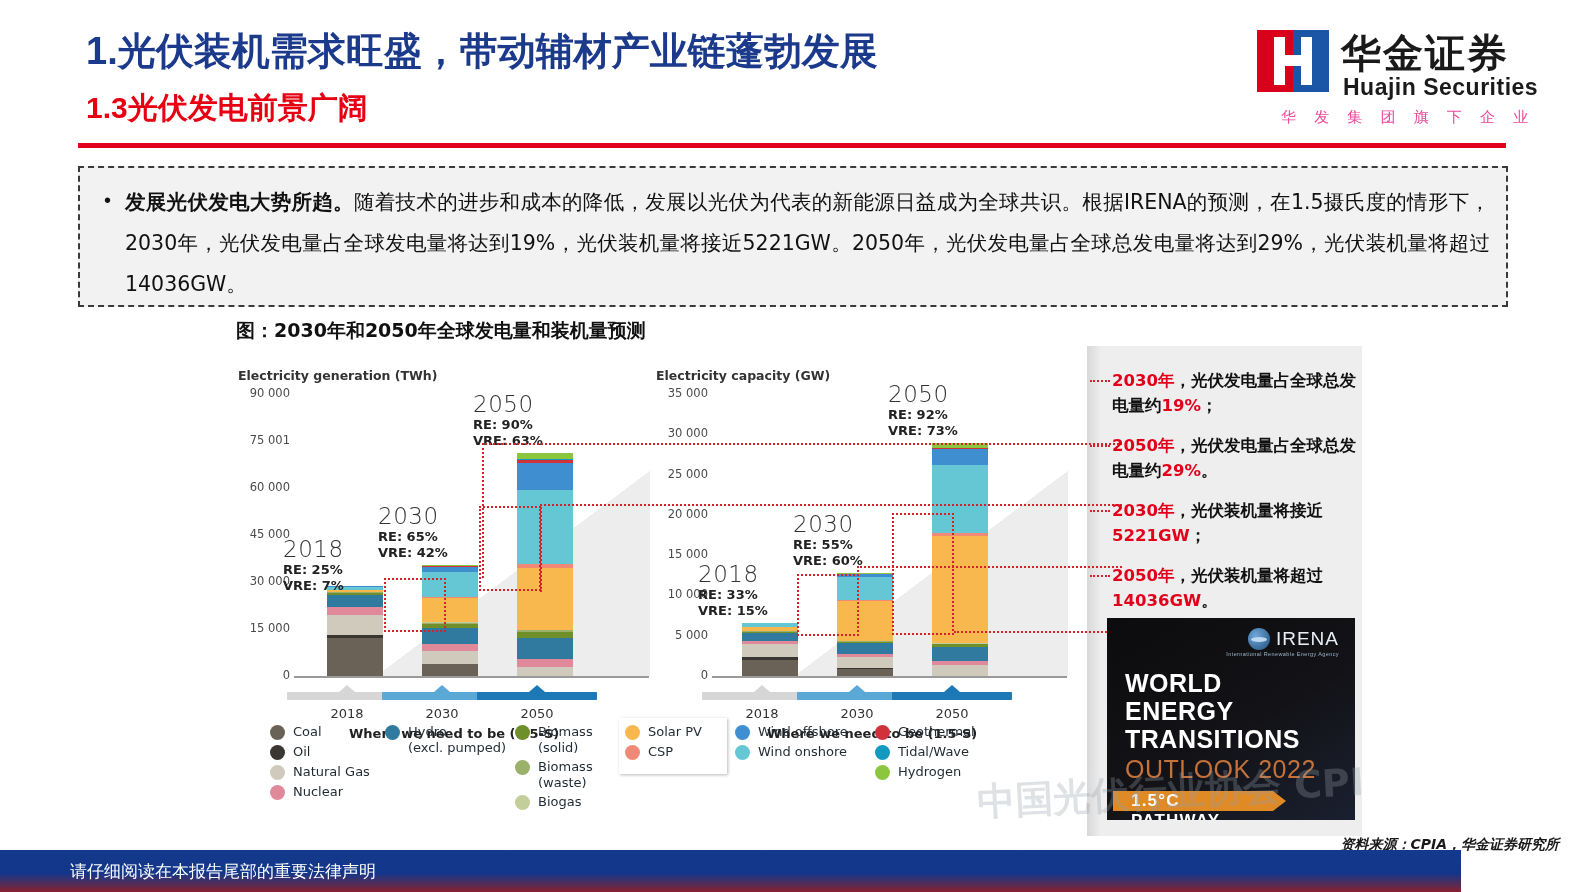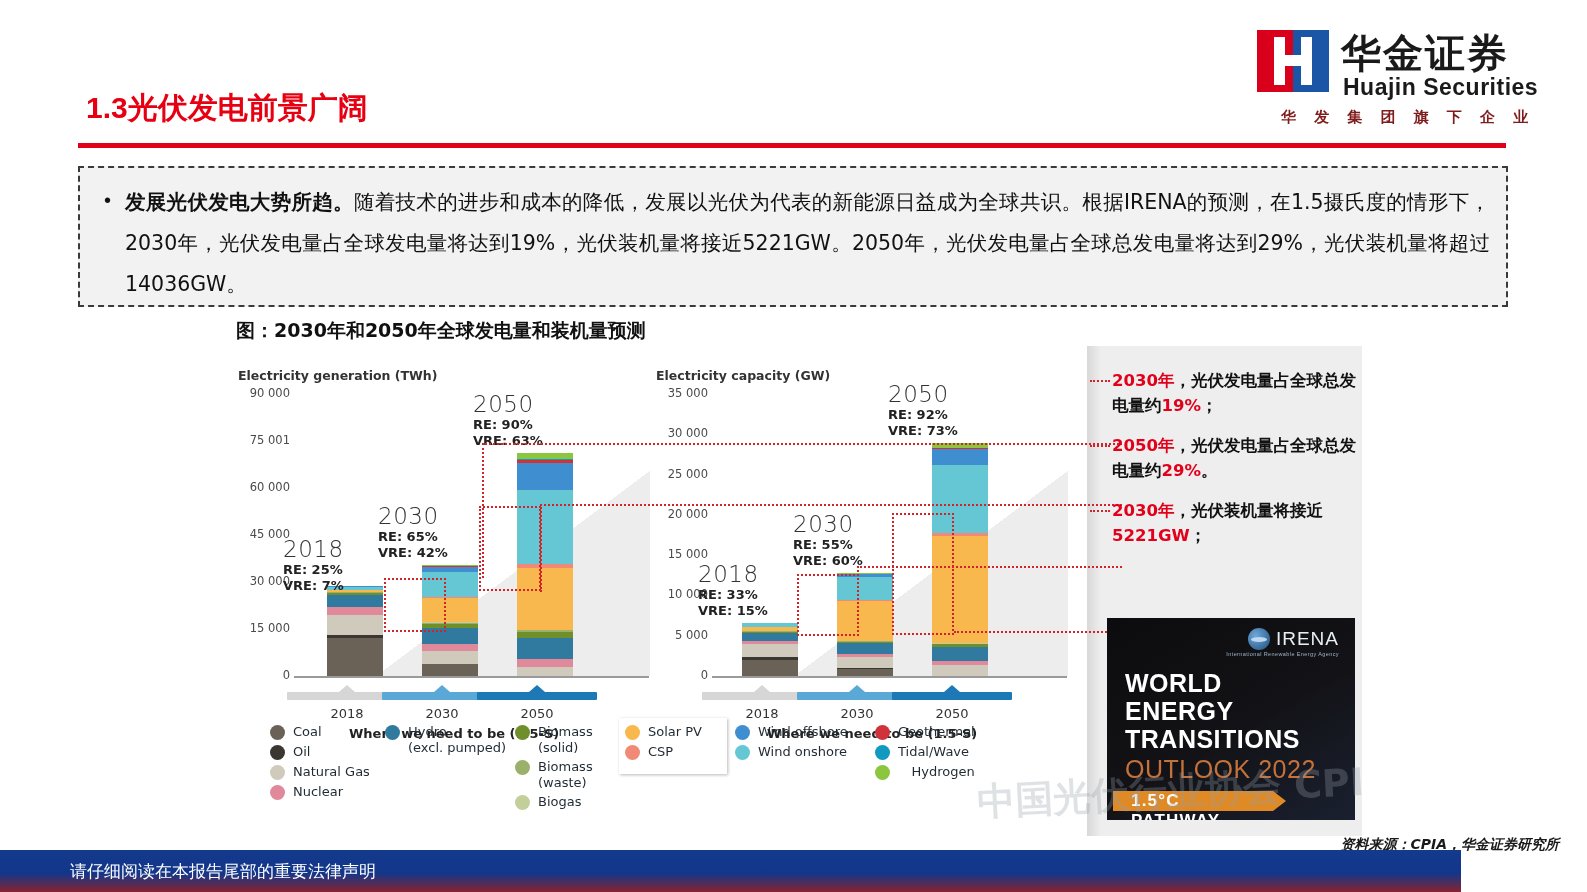--- a/index.html
+++ b/index.html
@@ -46,21 +46,21 @@
     position: absolute; left: 84px; top: -2px;
     font-size: 40px; font-weight: bold; color: #1a1a1a;
     letter-spacing: 2px; font-family: "DejaVu Sans", sans-serif;
   }
   .logo-en {
     position: absolute; left: 86px; top: 46px;
     font-size: 23px; font-weight: bold; color: #1a1a1a; letter-spacing: 0.5px;
   }
   .logo-tag {
     position: absolute; left: 24px; top: 80px;
-    font-size: 15px; color: #7f1d1d; letter-spacing: 7px; font-weight: bold;
+    font-size: 15px; color: #ec4899; letter-spacing: 7px; font-weight: normal;
   }
 
   
   .callout {
     position: absolute; left: 78px; top: 166px;
     width: 1430px; height: 141px;
     border: 2px dashed #3a3a3a;
     background: #f2f2f2;
   }
   .callout-bullet {
@@ -245,20 +245,21 @@
   }
   .footer-text {
     position: absolute; left: 70px; top: 10px;
     font-size: 17px; color: #ffffff; font-family: "DejaVu Sans", sans-serif;
   }
 </style>
 </head>
 <body>
 
 <div class="header">
+  <div class="title-main">1.光伏装机需求旺盛，带动辅材产业链蓬勃发展</div>
   <div class="title-sub">1.3光伏发电前景广阔</div>
 
   <div class="logo-wrap">
     <div class="logo-mark">
       <div class="lm-red"></div>
         <div class="lm-blue"></div>
       <div class="lm-h">
           <div class="bar-l"></div>
           <div class="bar-r"></div>
           <div class="bar-m"></div>
@@ -547,31 +548,32 @@
       </div>
       <div class="legend-col" style="left: 605px;">
         <div class="legend-item" style="position: relative;">
           <div class="swatch" style="background:#d0323c"></div>
           <div class="legend-label">Geothermal</div>
         </div>
         <div class="legend-item" style="position: relative;">
           <div class="swatch" style="background:#1199c0"></div>
           <div class="legend-label">Tidal/Wave</div>
         </div>
-        <div class="legend-item" style="position: relative; justify-content: space-between;">
+        <div class="legend-item" style="position: relative;">
           <div class="swatch" style="background:#8cc63e"></div>
           <div class="legend-label">Hydrogen</div>
         </div>
       </div>
     </div>
 
   <div class="notes" id="notes">
       <div class="note" style="position: relative;"><div class="note-dash" style="top:12px"></div><span class="hl">2030年</span><span>，光伏发电量占全球总发电量约</span><span class="hl">19%</span><span>；</span></div>
       <div class="note" style="position: relative;"><div class="note-dash" style="top:12px"></div><span class="hl">2050年</span><span>，光伏发电量占全球总发电量约</span><span class="hl">29%</span><span>。</span></div>
       <div class="note" style="position: relative;"><div class="note-dash" style="top:12px"></div><span class="hl">2030年</span><span>，光伏装机量将接近</span><span class="hl">5221GW</span><span>；</span></div>
+      <div class="note" style="position: relative;"><div class="note-dash" style="top:12px"></div><span class="hl">2050年</span><span>，光伏装机量将超过</span><span class="hl">14036GW</span><span>。</span></div>
     </div>
 
   <div class="cover">
     <div class="irena-logo">
       <div class="irena-globe"></div>
       <div class="irena-name">IRENA</div>
     </div>
     <div class="irena-sub">International Renewable Energy Agency</div>
     <div class="cover-l1">WORLD</div>
     <div class="cover-l2">ENERGY</div>

